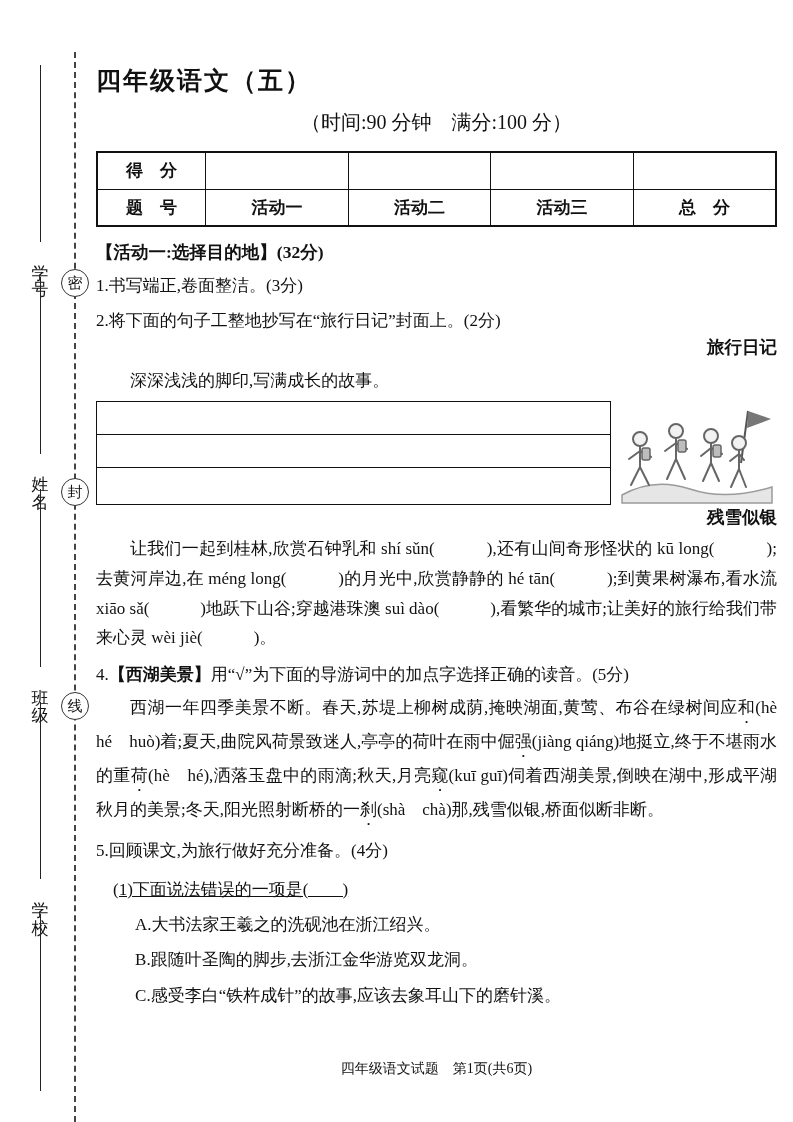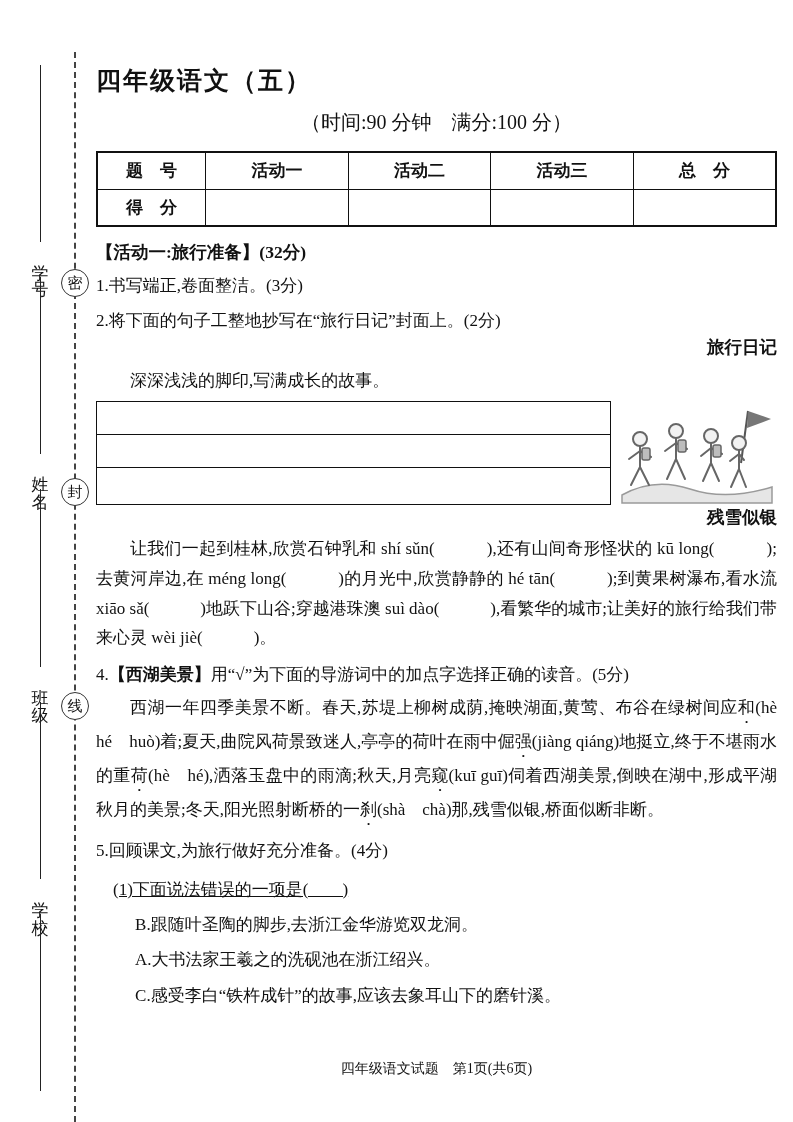--- a/index.html
+++ b/index.html
@@ -106,37 +106,37 @@
   <div class="seal seal-3">线</div>
 
   <div class="content">
 
     <div class="subtitle">四年级语文（五）</div>
     <div class="meta">（时间:90 分钟　满分:100 分）</div>
 
     <table class="score">
       <tbody>
           <tr>
+        <th>得　分</th>
+        <td></td>
+        <td></td>
+        <td></td>
+        <td></td>
+      </tr>
+      <tr>
         <th class="col-q">题　号</th>
         <th class="col-a">活动一</th>
         <th class="col-a">活动二</th>
         <th class="col-a">活动三</th>
         <th class="col-t">总　分</th>
       </tr>
-      <tr>
-        <th>得　分</th>
-        <td></td>
-        <td></td>
-        <td></td>
-        <td></td>
-      </tr>
     </tbody>
       </table>
 
-    <div class="sec-heading">【活动一:旅行准备】(32分)</div>
+    <div class="sec-heading">【活动一:选择目的地】(32分)</div>
 
     <div class="line">1.书写端正,卷面整洁。(3分)</div>
     <div class="line">2.将下面的句子工整地抄写在“旅行日记”封面上。(2分)</div>
 
     <div class="center-bold">旅行日记</div>
     <div class="line indent">深深浅浅的脚印,写满成长的故事。</div>
 
     <div class="diary-row">
       <div class="write-box">
         <div class="row"></div>
@@ -172,21 +172,21 @@
     <div class="center-bold">残雪似银</div>
     <div class="para">让我们一起到桂林,欣赏石钟乳和 shí sǔn(　　　),还有山间奇形怪状的 kū long(　　　);去黄河岸边,在 méng long(　　　)的月光中,欣赏静静的 hé tān(　　　);到黄果树瀑布,看水流 xiāo sǎ(　　　)地跃下山谷;穿越港珠澳 suì dào(　　　),看繁华的城市;让美好的旅行给我们带来心灵 wèi jiè(　　　)。</div>
 
     <div class="line">
       <span>4.</span><span class="bold-inline">【西湖美景】</span><span>用“√”为下面的导游词中的加点字选择正确的读音。(5分)</span>
     </div>
     <div class="para"><span>西湖一年四季美景不断。春天,苏堤上柳树成荫,掩映湖面,黄莺、布谷在绿树间应</span><span class="dot-char">和</span><span>(hè　hé　huò)着;夏天,曲院风荷景致迷人,亭亭的荷叶在雨中倔</span><span class="dot-char">强</span><span>(jiàng qiáng)地挺立,终于不堪雨水的重</span><span class="dot-char">荷</span><span>(hè　hé),洒落玉盘中的雨滴;秋天,月亮</span><span class="dot-char">窥</span><span>(kuī guī)伺着西湖美景,倒映在湖中,形成平湖秋月的美景;冬天,阳光照射断桥的一</span><span class="dot-char">刹</span><span>(shà　chà)那,残雪似银,桥面似断非断。</span></div>
 
     <div class="line">5.回顾课文,为旅行做好充分准备。(4分)</div>
     <div class="subline">(1)下面说法错误的一项是(　　)</div>
+    <div class="option">A.大书法家王羲之的洗砚池在浙江绍兴。</div>
     <div class="option">B.跟随叶圣陶的脚步,去浙江金华游览双龙洞。</div>
-    <div class="option">A.大书法家王羲之的洗砚池在浙江绍兴。</div>
     <div class="option">C.感受李白“铁杵成针”的故事,应该去象耳山下的磨针溪。</div>
 
   </div>
 
   <div class="footer">四年级语文试题　第1页(共6页)</div>
 
 </div>
 
 </body></html>

